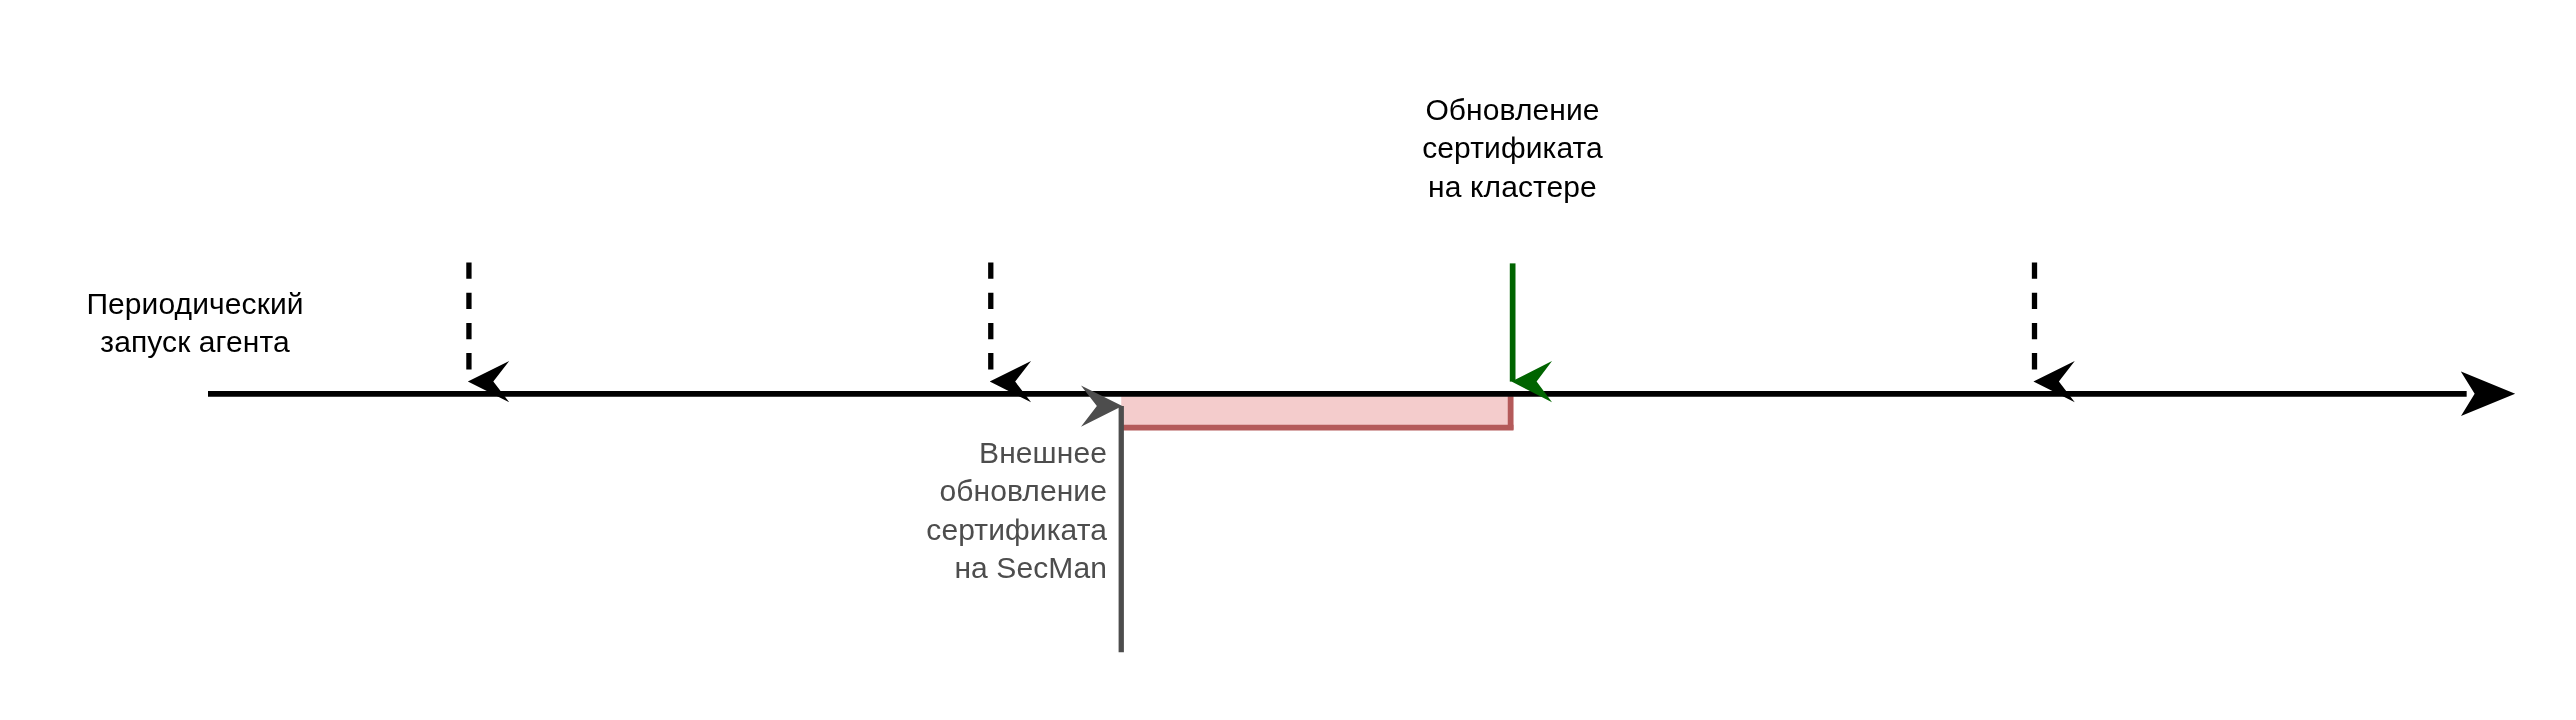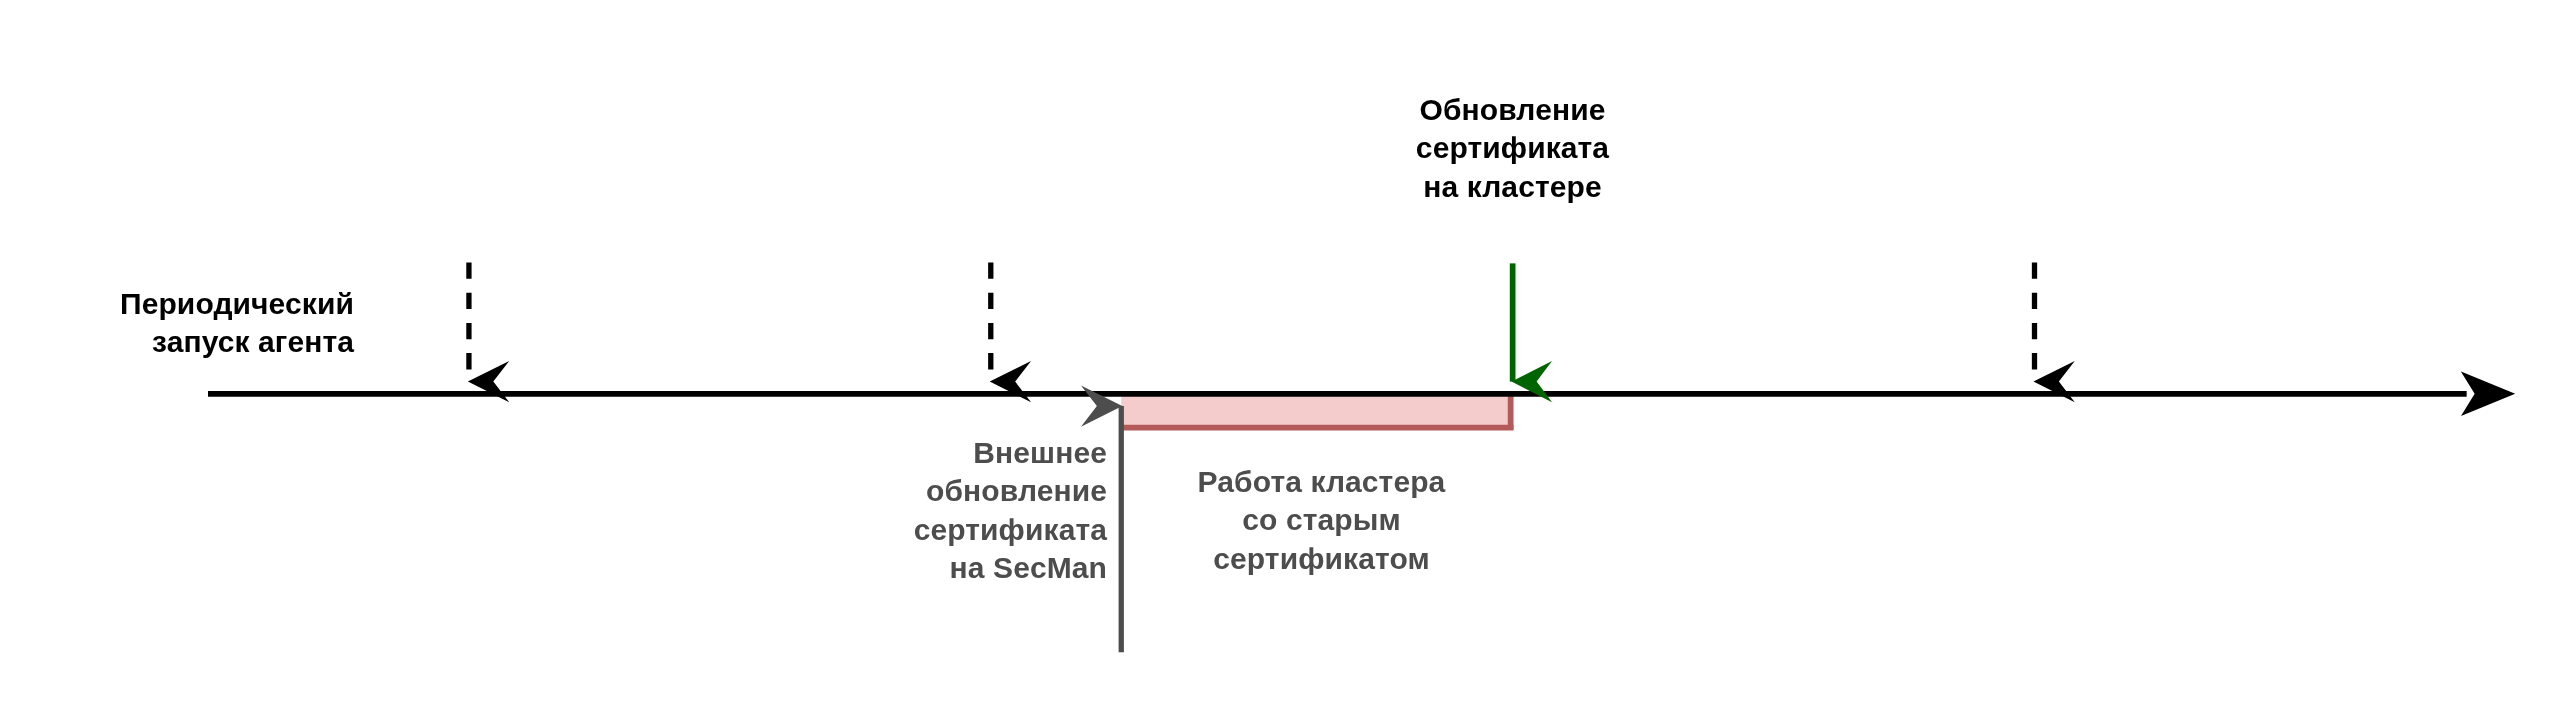--- a/index.html
+++ b/index.html
@@ -23,38 +23,37 @@
     top: 0;
     left: 0;
     width: 2576px;
     height: 720px;
   }
   .label {
     position: absolute;
     white-space: pre-line;
     line-height: 1.28;
     letter-spacing: 0.1px;
-    font-weight: bold;
   }
   .label-black {
     color: #000000;
     font-size: 30px;
     text-align: center;
   }
   .label-gray {
     color: #4d4d4d;
     font-size: 30px;
     text-align: center;
   }
   
   #label-periodic-run {
     left: 36px;
     top: 285px;
     width: 318px;
-    text-align: right;
+    text-align: center;
   }
   
   #label-cluster-update {
     left: 1321px;
     top: 91px;
     width: 383px;
   }
   
   #label-secman-update {
     left: 846px;
@@ -110,18 +109,15 @@
 
   <div class="label label-black" id="label-cluster-update">Обновление
 сертификата
 на кластере</div>
 
   <div class="label label-gray" id="label-secman-update">Внешнее
 обновление
 сертификата
 на SecMan</div>
 
-  <div class="label label-gray" id="label-old-cert-work">Работа кластера
-со старым
-сертификатом</div>
 
 </div>
 
 
 </body></html>

